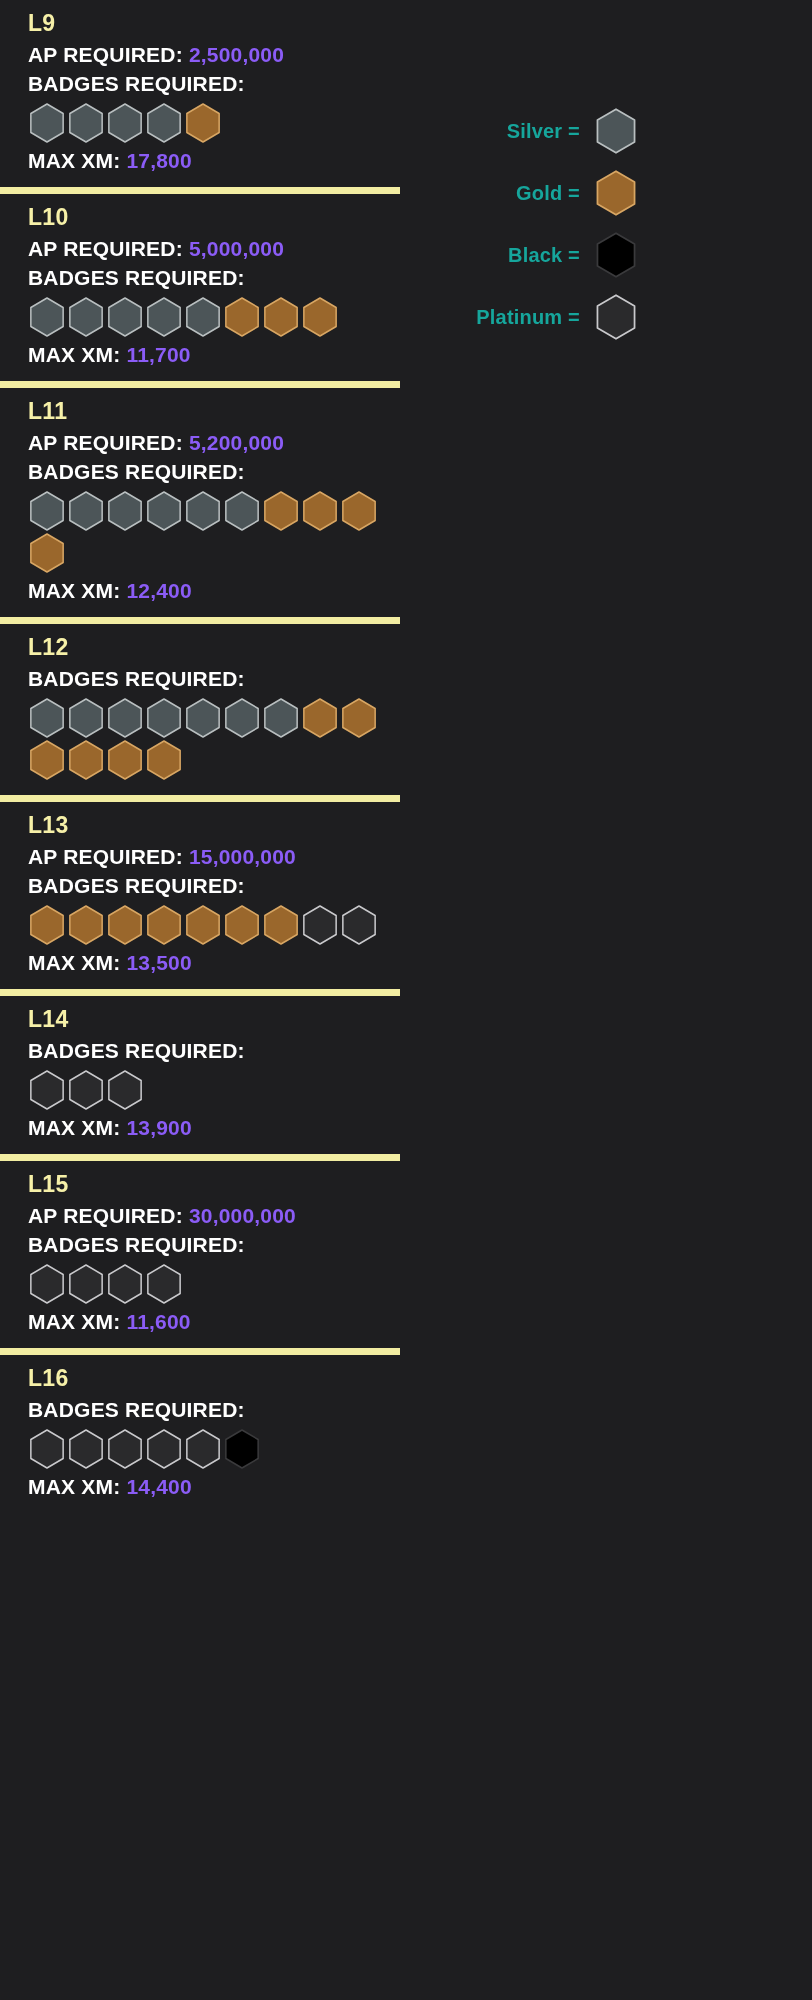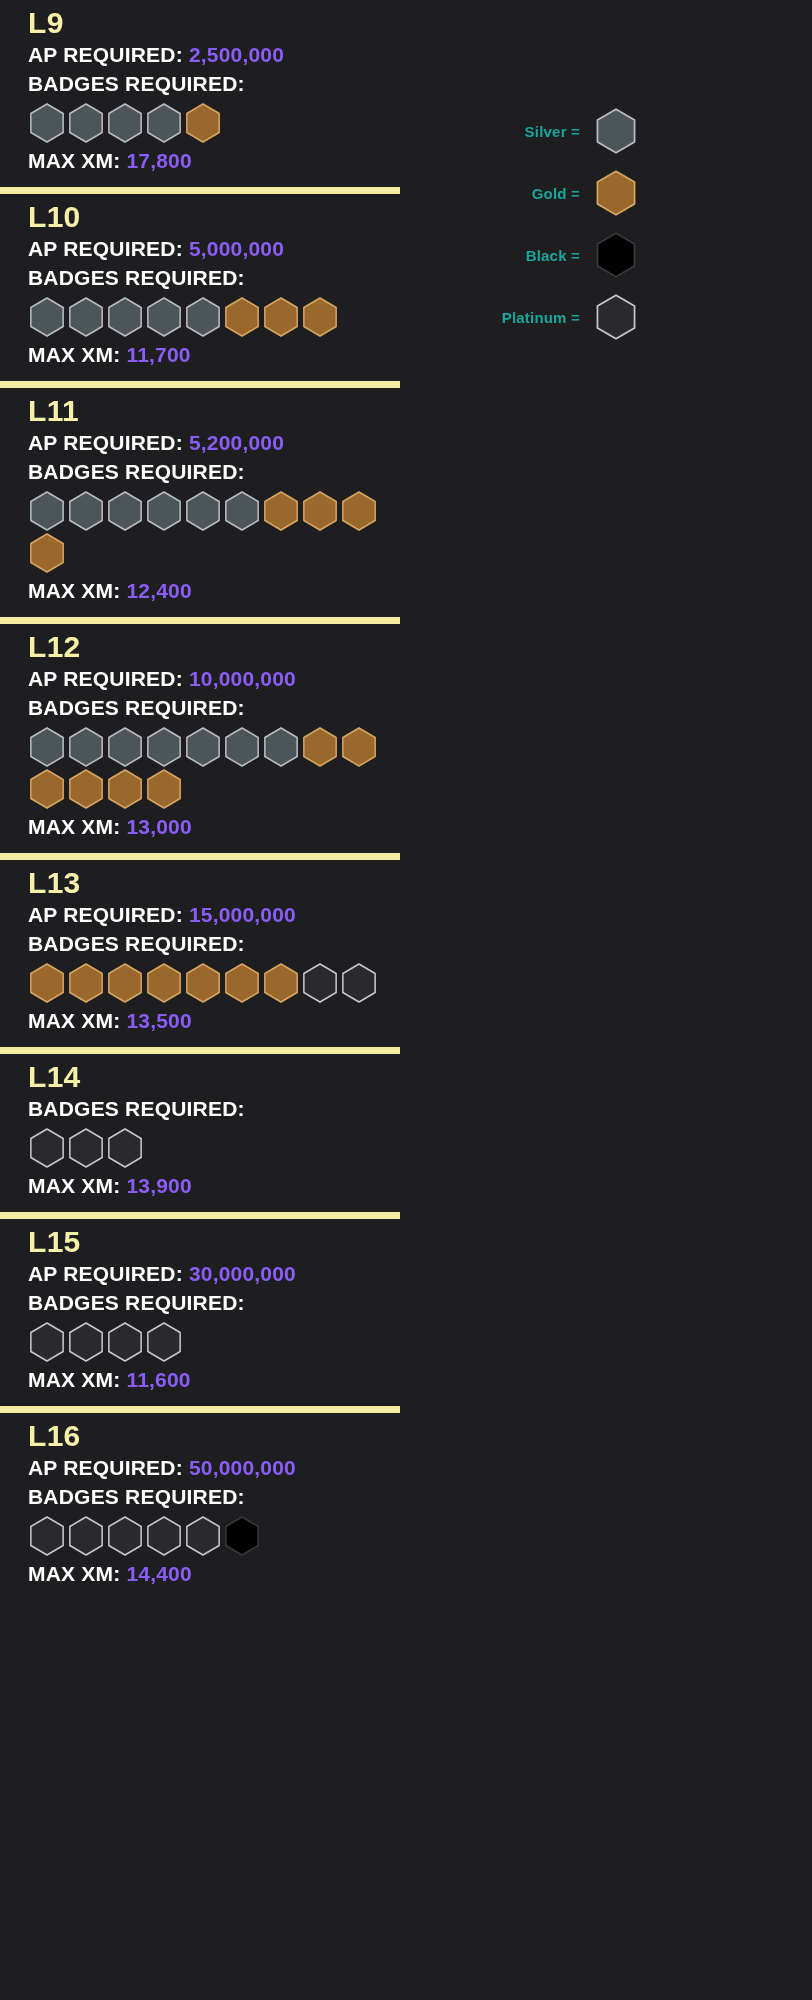--- a/index.html
+++ b/index.html
@@ -11,21 +11,21 @@
     position:relative;
   }
   #root{position:relative;width:812px;height:2000px;}
 
   
   .levels{position:absolute;left:0;top:0;width:412px;}
   .level{padding:0 0 0 0;}
   .level-inner{padding:8px 0 6px 28px;}
   .lvl-name{
     color:#f6f0a8;
-    font-size:30px;
+    font-size:23px;
     font-weight:600;
     letter-spacing:.3px;
     line-height:30px;
     margin:0 0 2px 0;
   }
   .row-line{
     font-size:21px;
     line-height:29px;
     font-weight:600;
     letter-spacing:.2px;
@@ -53,21 +53,21 @@
   .legend{position:absolute;left:412px;top:100px;width:400px;}
   .legend-row{
     display:flex;
     align-items:center;
     justify-content:flex-start;
     height:62px;
     padding-left:8px;
   }
   .legend-label{
     color:#16a69c;
-    font-size:15px;
+    font-size:20px;
     font-weight:600;
     text-align:right;
     width:160px;
     letter-spacing:.2px;
   }
   .legend-hex{width:44px;height:48px;margin-left:14px;display:block;}
 </style>
 </head>
 <body>
 
@@ -171,64 +171,62 @@
                 <polygon points="20,2 37,12 37,32 20,42 3,32 3,12" fill="#9a672c" stroke="#d8a663" stroke-width="1.6" stroke-linejoin="round"></polygon>
               </svg></span>
           </div>
           <div class="row-line"><span class="lbl">MAX XM:</span><span class="val">12,400</span></div>
         </div>
         <div class="sep"></div>
       </div>
       <div class="level">
         <div class="level-inner">
           <div class="lvl-name">L12</div>
-          <div class="row-line"><span class="lbl">AP REQUIRED:</span><span class="val">10,000,000</span></div>
-          <div class="row-line lbl">BADGES REQUIRED:</div>
-          <div class="badges">
-            <span class="hexwrap"><svg viewBox="0 0 40 44" width="38" height="42">
-                <polygon points="20,2 37,12 37,32 20,42 3,32 3,12" fill="#4c5558" stroke="#b9bfc0" stroke-width="1.6" stroke-linejoin="round"></polygon>
-              </svg></span>
-            <span class="hexwrap"><svg viewBox="0 0 40 44" width="38" height="42">
-                <polygon points="20,2 37,12 37,32 20,42 3,32 3,12" fill="#4c5558" stroke="#b9bfc0" stroke-width="1.6" stroke-linejoin="round"></polygon>
-              </svg></span>
-            <span class="hexwrap"><svg viewBox="0 0 40 44" width="38" height="42">
-                <polygon points="20,2 37,12 37,32 20,42 3,32 3,12" fill="#4c5558" stroke="#b9bfc0" stroke-width="1.6" stroke-linejoin="round"></polygon>
-              </svg></span>
-            <span class="hexwrap"><svg viewBox="0 0 40 44" width="38" height="42">
-                <polygon points="20,2 37,12 37,32 20,42 3,32 3,12" fill="#4c5558" stroke="#b9bfc0" stroke-width="1.6" stroke-linejoin="round"></polygon>
-              </svg></span>
-            <span class="hexwrap"><svg viewBox="0 0 40 44" width="38" height="42">
-                <polygon points="20,2 37,12 37,32 20,42 3,32 3,12" fill="#4c5558" stroke="#b9bfc0" stroke-width="1.6" stroke-linejoin="round"></polygon>
-              </svg></span>
-            <span class="hexwrap"><svg viewBox="0 0 40 44" width="38" height="42">
-                <polygon points="20,2 37,12 37,32 20,42 3,32 3,12" fill="#4c5558" stroke="#b9bfc0" stroke-width="1.6" stroke-linejoin="round"></polygon>
-              </svg></span>
-            <span class="hexwrap"><svg viewBox="0 0 40 44" width="38" height="42">
-                <polygon points="20,2 37,12 37,32 20,42 3,32 3,12" fill="#4c5558" stroke="#b9bfc0" stroke-width="1.6" stroke-linejoin="round"></polygon>
-              </svg></span>
-            <span class="hexwrap"><svg viewBox="0 0 40 44" width="38" height="42">
-                <polygon points="20,2 37,12 37,32 20,42 3,32 3,12" fill="#9a672c" stroke="#d8a663" stroke-width="1.6" stroke-linejoin="round"></polygon>
-              </svg></span>
-            <span class="hexwrap"><svg viewBox="0 0 40 44" width="38" height="42">
-                <polygon points="20,2 37,12 37,32 20,42 3,32 3,12" fill="#9a672c" stroke="#d8a663" stroke-width="1.6" stroke-linejoin="round"></polygon>
-              </svg></span>
-            <span class="hexwrap"><svg viewBox="0 0 40 44" width="38" height="42">
-                <polygon points="20,2 37,12 37,32 20,42 3,32 3,12" fill="#9a672c" stroke="#d8a663" stroke-width="1.6" stroke-linejoin="round"></polygon>
-              </svg></span>
-            <span class="hexwrap"><svg viewBox="0 0 40 44" width="38" height="42">
-                <polygon points="20,2 37,12 37,32 20,42 3,32 3,12" fill="#9a672c" stroke="#d8a663" stroke-width="1.6" stroke-linejoin="round"></polygon>
-              </svg></span>
-            <span class="hexwrap"><svg viewBox="0 0 40 44" width="38" height="42">
-                <polygon points="20,2 37,12 37,32 20,42 3,32 3,12" fill="#9a672c" stroke="#d8a663" stroke-width="1.6" stroke-linejoin="round"></polygon>
-              </svg></span>
-            <span class="hexwrap"><svg viewBox="0 0 40 44" width="38" height="42">
-                <polygon points="20,2 37,12 37,32 20,42 3,32 3,12" fill="#9a672c" stroke="#d8a663" stroke-width="1.6" stroke-linejoin="round"></polygon>
-              </svg></span>
-          </div>
-          <div class="row-line"><span class="lbl">MAX XM:</span><span class="val">13,000</span></div>
+          <div class="row-line lbl">BADGES REQUIRED:</div>
+          <div class="badges">
+            <span class="hexwrap"><svg viewBox="0 0 40 44" width="38" height="42">
+                <polygon points="20,2 37,12 37,32 20,42 3,32 3,12" fill="#4c5558" stroke="#b9bfc0" stroke-width="1.6" stroke-linejoin="round"></polygon>
+              </svg></span>
+            <span class="hexwrap"><svg viewBox="0 0 40 44" width="38" height="42">
+                <polygon points="20,2 37,12 37,32 20,42 3,32 3,12" fill="#4c5558" stroke="#b9bfc0" stroke-width="1.6" stroke-linejoin="round"></polygon>
+              </svg></span>
+            <span class="hexwrap"><svg viewBox="0 0 40 44" width="38" height="42">
+                <polygon points="20,2 37,12 37,32 20,42 3,32 3,12" fill="#4c5558" stroke="#b9bfc0" stroke-width="1.6" stroke-linejoin="round"></polygon>
+              </svg></span>
+            <span class="hexwrap"><svg viewBox="0 0 40 44" width="38" height="42">
+                <polygon points="20,2 37,12 37,32 20,42 3,32 3,12" fill="#4c5558" stroke="#b9bfc0" stroke-width="1.6" stroke-linejoin="round"></polygon>
+              </svg></span>
+            <span class="hexwrap"><svg viewBox="0 0 40 44" width="38" height="42">
+                <polygon points="20,2 37,12 37,32 20,42 3,32 3,12" fill="#4c5558" stroke="#b9bfc0" stroke-width="1.6" stroke-linejoin="round"></polygon>
+              </svg></span>
+            <span class="hexwrap"><svg viewBox="0 0 40 44" width="38" height="42">
+                <polygon points="20,2 37,12 37,32 20,42 3,32 3,12" fill="#4c5558" stroke="#b9bfc0" stroke-width="1.6" stroke-linejoin="round"></polygon>
+              </svg></span>
+            <span class="hexwrap"><svg viewBox="0 0 40 44" width="38" height="42">
+                <polygon points="20,2 37,12 37,32 20,42 3,32 3,12" fill="#4c5558" stroke="#b9bfc0" stroke-width="1.6" stroke-linejoin="round"></polygon>
+              </svg></span>
+            <span class="hexwrap"><svg viewBox="0 0 40 44" width="38" height="42">
+                <polygon points="20,2 37,12 37,32 20,42 3,32 3,12" fill="#9a672c" stroke="#d8a663" stroke-width="1.6" stroke-linejoin="round"></polygon>
+              </svg></span>
+            <span class="hexwrap"><svg viewBox="0 0 40 44" width="38" height="42">
+                <polygon points="20,2 37,12 37,32 20,42 3,32 3,12" fill="#9a672c" stroke="#d8a663" stroke-width="1.6" stroke-linejoin="round"></polygon>
+              </svg></span>
+            <span class="hexwrap"><svg viewBox="0 0 40 44" width="38" height="42">
+                <polygon points="20,2 37,12 37,32 20,42 3,32 3,12" fill="#9a672c" stroke="#d8a663" stroke-width="1.6" stroke-linejoin="round"></polygon>
+              </svg></span>
+            <span class="hexwrap"><svg viewBox="0 0 40 44" width="38" height="42">
+                <polygon points="20,2 37,12 37,32 20,42 3,32 3,12" fill="#9a672c" stroke="#d8a663" stroke-width="1.6" stroke-linejoin="round"></polygon>
+              </svg></span>
+            <span class="hexwrap"><svg viewBox="0 0 40 44" width="38" height="42">
+                <polygon points="20,2 37,12 37,32 20,42 3,32 3,12" fill="#9a672c" stroke="#d8a663" stroke-width="1.6" stroke-linejoin="round"></polygon>
+              </svg></span>
+            <span class="hexwrap"><svg viewBox="0 0 40 44" width="38" height="42">
+                <polygon points="20,2 37,12 37,32 20,42 3,32 3,12" fill="#9a672c" stroke="#d8a663" stroke-width="1.6" stroke-linejoin="round"></polygon>
+              </svg></span>
+          </div>
         </div>
         <div class="sep"></div>
       </div>
       <div class="level">
         <div class="level-inner">
           <div class="lvl-name">L13</div>
           <div class="row-line"><span class="lbl">AP REQUIRED:</span><span class="val">15,000,000</span></div>
           <div class="row-line lbl">BADGES REQUIRED:</div>
           <div class="badges">
             <span class="hexwrap"><svg viewBox="0 0 40 44" width="38" height="42">
@@ -301,21 +299,20 @@
                 <polygon points="20,2 37,12 37,32 20,42 3,32 3,12" fill="#2a2a2c" stroke="#c9c9cc" stroke-width="1.6" stroke-linejoin="round"></polygon>
               </svg></span>
           </div>
           <div class="row-line"><span class="lbl">MAX XM:</span><span class="val">11,600</span></div>
         </div>
         <div class="sep"></div>
       </div>
       <div class="level">
         <div class="level-inner">
           <div class="lvl-name">L16</div>
-          <div class="row-line"><span class="lbl">AP REQUIRED:</span><span class="val">50,000,000</span></div>
           <div class="row-line lbl">BADGES REQUIRED:</div>
           <div class="badges">
             <span class="hexwrap"><svg viewBox="0 0 40 44" width="38" height="42">
                 <polygon points="20,2 37,12 37,32 20,42 3,32 3,12" fill="#2a2a2c" stroke="#c9c9cc" stroke-width="1.6" stroke-linejoin="round"></polygon>
               </svg></span>
             <span class="hexwrap"><svg viewBox="0 0 40 44" width="38" height="42">
                 <polygon points="20,2 37,12 37,32 20,42 3,32 3,12" fill="#2a2a2c" stroke="#c9c9cc" stroke-width="1.6" stroke-linejoin="round"></polygon>
               </svg></span>
             <span class="hexwrap"><svg viewBox="0 0 40 44" width="38" height="42">
                 <polygon points="20,2 37,12 37,32 20,42 3,32 3,12" fill="#2a2a2c" stroke="#c9c9cc" stroke-width="1.6" stroke-linejoin="round"></polygon>

